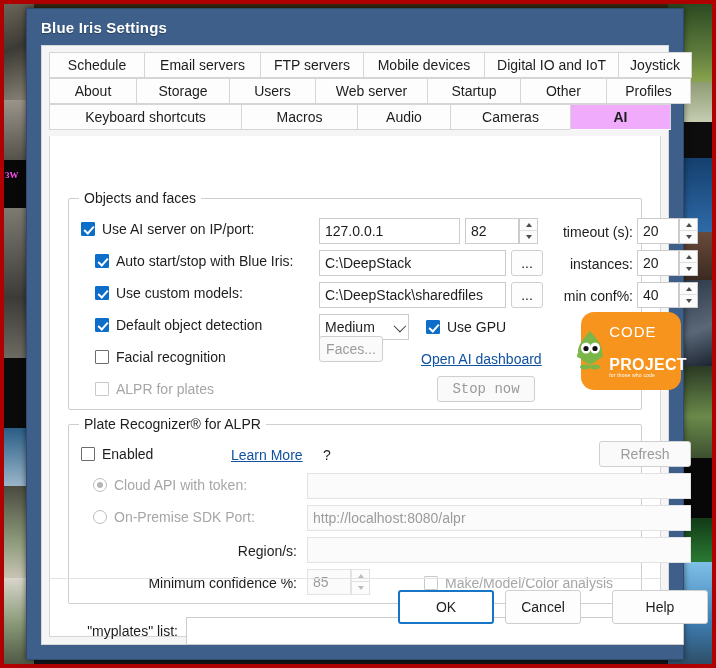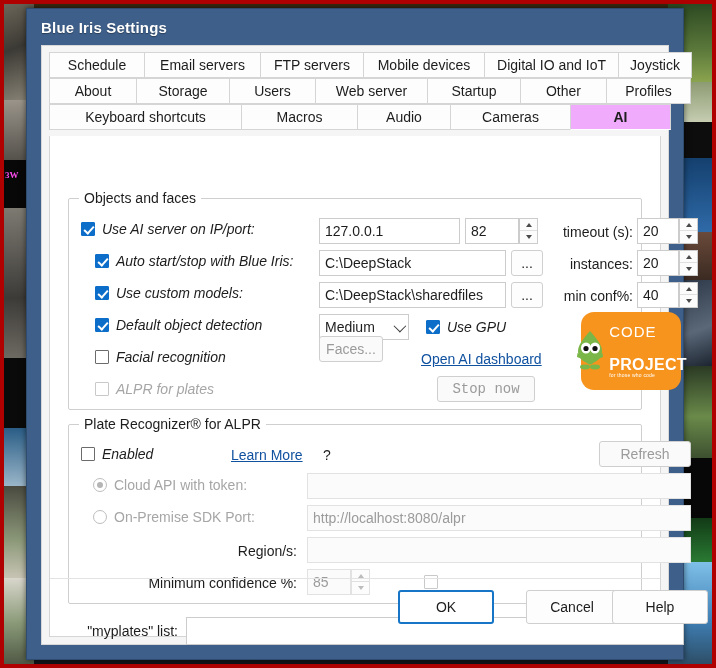--- a/index.html
+++ b/index.html
@@ -140,21 +140,21 @@
     color: #1d1d1d;
   }
 
   #grp-objects { left: 18px; top: 62px; right: 18px; height: 212px; }
   #grp-plate   { left: 18px; top: 288px; right: 18px; height: 180px; }
 
   
   .lbl { position: absolute; font-size: 14px; color: #1d1d1d; white-space: nowrap; }
   .lbl.right { text-align: right; }
 
-  .cbrow { position: absolute; display: flex; align-items: center; font-style: italic; }
+  .cbrow { position: absolute; display: flex; align-items: center; }
   .cb {
     width: 14px; height: 14px;
     border: 1px solid #6b6b6b;
     background: #ffffff;
     border-radius: 1px;
     flex: 0 0 auto;
     position: relative;
   }
   .cb.checked { background: #0d6ec9; border-color: #0d6ec9; }
   .cb.checked::after {
@@ -489,29 +489,30 @@
           <div class="inp dim" style="left:238px; top:112px; width:384px; height:26px;"></div>
 
           <div class="lbl right" style="left:40px; top:150px; width:188px;">Minimum confidence %:</div>
           <div class="inp dim" style="left:238px; top:144px; width:44px; height:26px;">85</div>
           <div class="spin dim" style="left:282px; top:144px; height:26px;">
             <div class="half up"></div>
             <div class="half down"></div>
           </div>
           <div class="cbrow" style="left:355px; top:150px;">
             <span class="cb dim"></span>
+            <span class="cbtext dim">Make/Model/Color analysis</span>
           </div>
         </div>
 
         <div class="lbl right" style="left:18px; top:487px; width:110px;">"myplates" list:</div>
         <div class="inp" style="left:136px; top:481px; width:498px; height:28px;"></div>
 
         <div class="bottombar">
           <div class="sep"></div>
           <div class="btn primary" style="left:348px; top:12px; width:96px; height:34px;">OK</div>
-          <div class="btn" style="left:455px; top:12px; width:92px; height:34px;margin-left:21px;">Cancel</div>
+          <div class="btn" style="left:455px; top:12px; width:76px; height:34px;">Cancel</div>
           <div class="btn" style="left:562px; top:12px; width:96px; height:34px;">Help</div>
         </div>
 
       </div>
     </div>
   </div>
 </div>
 
 </body></html>

